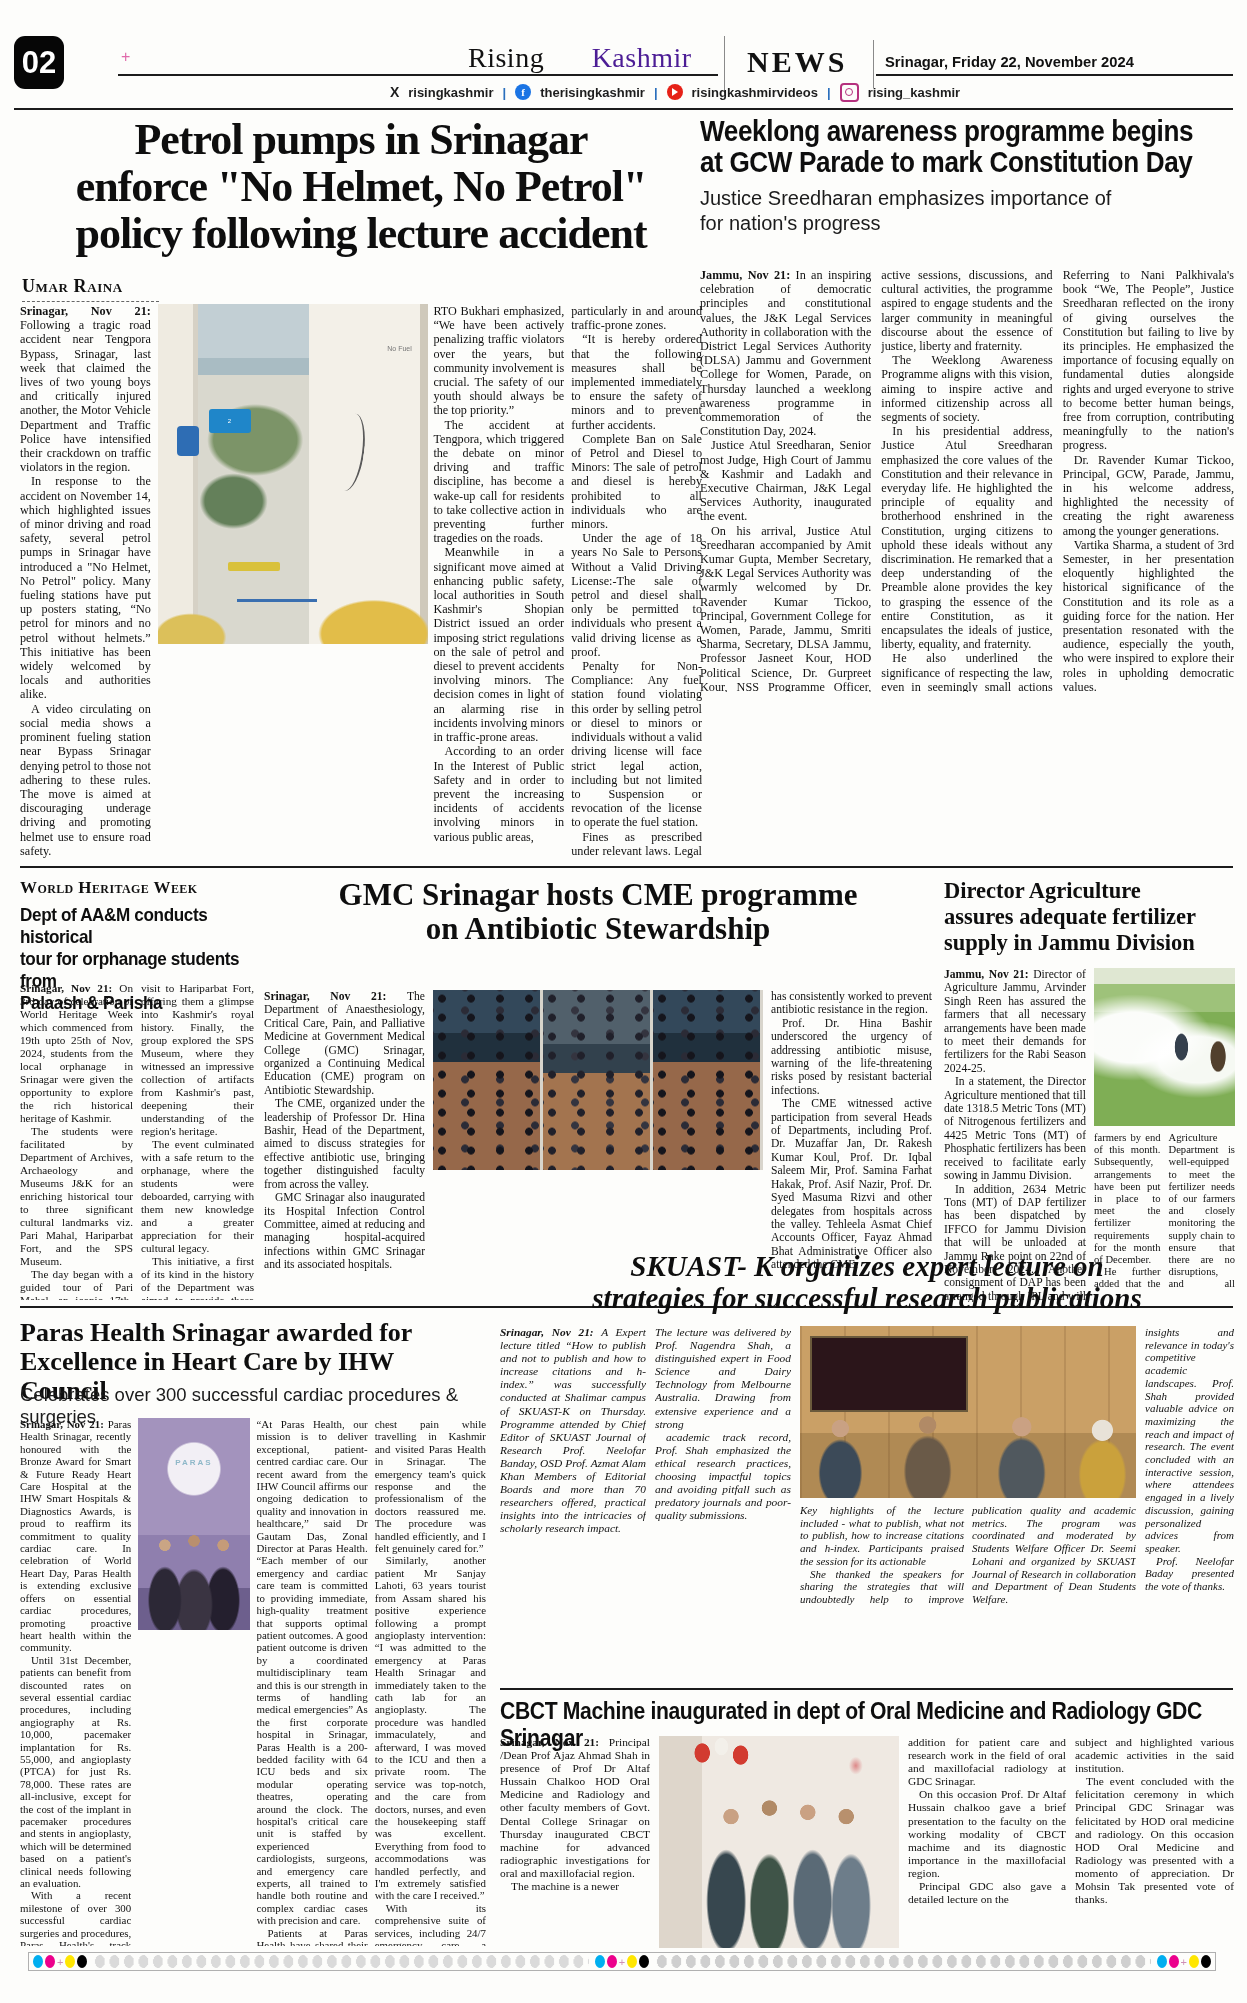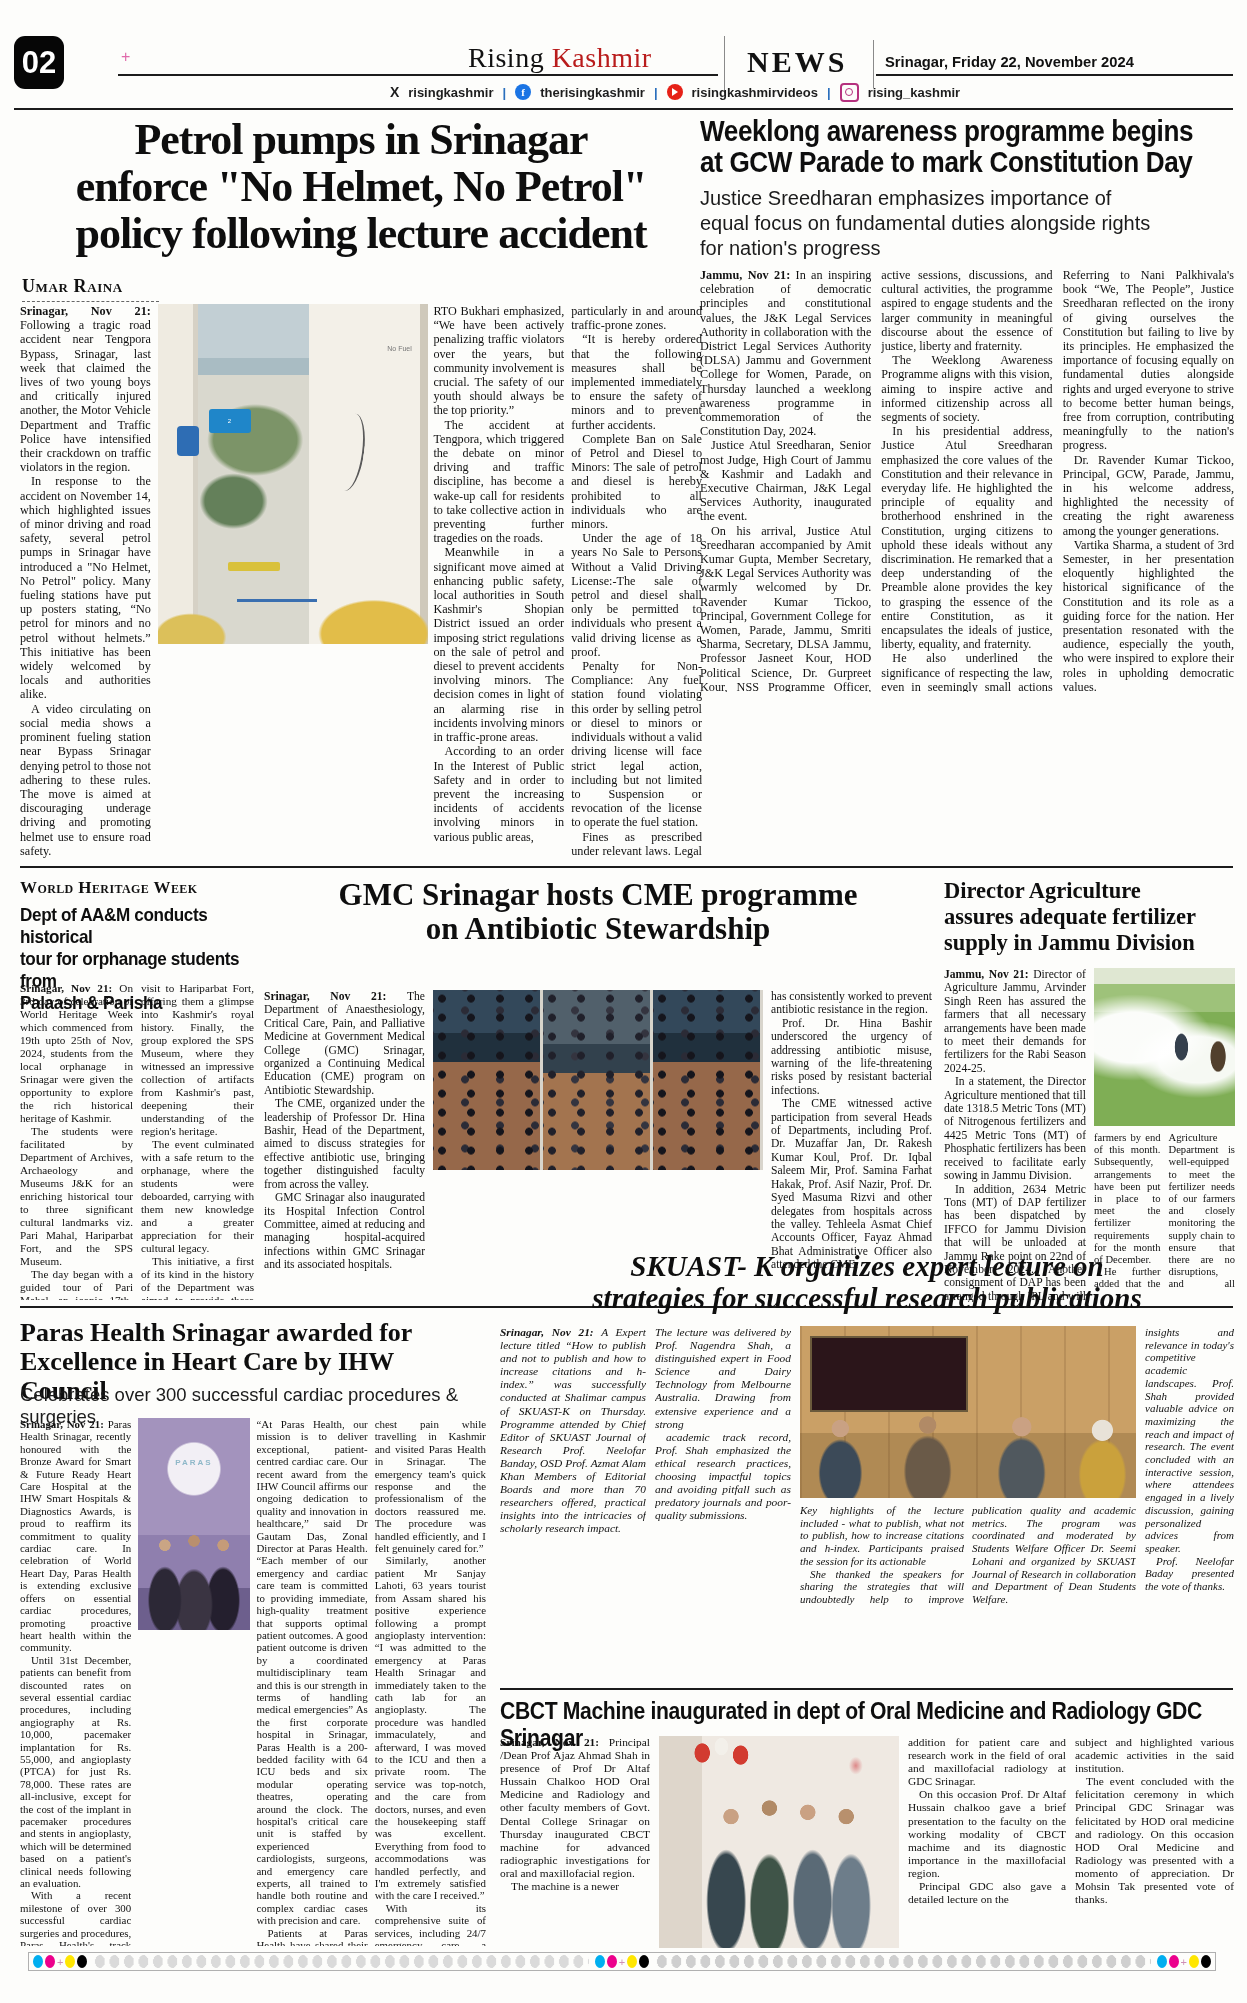--- a/index.html
+++ b/index.html
@@ -143,21 +143,21 @@
             background-size:14.5px 13px;background-repeat:repeat-x;}
 </style>
 </head>
 <body>
 
 <div id="page">
 
   <div id="pgnum">02</div>
   <div id="regcross">+</div>
   <div id="masthead">
-    <span>Rising </span><span class="red" style="color: #b91c1c;">Kashmir</span>
+    <span>Rising </span><span class="red" style="color: #4c1d95; margin-left: 40px;">Kashmir</span>
   </div>
   <div class="vline" style="left:724px;top:36px;height:58px;"></div>
   <div id="newsword">NEWS</div>
   <div class="vline" style="left:873px;top:40px;height:48px;"></div>
   <div id="hdate">Srinagar, Friday 22, November 2024</div>
   <div class="rule" style="left:118px;top:74px;width:600px;"></div>
   <div class="rule" style="left:876px;top:74px;width:357px;"></div>
 
   <div id="social">
     <span class="icx">X</span>
@@ -222,21 +222,20 @@
     </div>
   </section>
 
   <section class="art" style="left:700px;top:116px;width:534px;height:700px;">
     <div class="hl hl-cond squeeze" style="font-size:29px;line-height:31px;">
       <div>Weeklong awareness programme begins</div>
       <div>at GCW Parade to mark Constitution Day</div>
     </div>
     <div class="subhead" style="position:absolute;top:70px;font-size:20px;line-height:25px;">
       <div>Justice Sreedharan emphasizes importance of</div>
-      <div>equal focus on fundamental duties alongside rights</div>
       <div>for nation's progress</div>
     </div>
     <div class="cols" style="left:0;top:152px;width:534px;height:424px;gap:10px;font-size:12.2px;line-height:14.2px;">
       <div class="col" style="flex:1;">
           <p><b>Jammu, Nov 21:</b> In an inspiring celebration of democratic principles and constitutional values, the J&amp;K Legal Services Authority in collaboration with the District Legal Services Authority (DLSA) Jammu and Government College for Women, Parade, on Thursday launched a weeklong awareness programme in commemoration of the Constitution Day, 2024.</p>
           <p>Justice Atul Sreedharan, Senior most Judge, High Court of Jammu &amp; Kashmir and Ladakh and Executive Chairman, J&amp;K Legal Services Authority, inaugurated the event.</p>
           <p>On his arrival, Justice Atul Sreedharan accompanied by Amit Kumar Gupta, Member Secretary, J&amp;K Legal Services Authority was warmly welcomed by Dr. Ravender Kumar Tickoo, Principal, Government College for Women, Parade, Jammu, Smriti Sharma, Secretary, DLSA Jammu, Professor Jasneet Kour, HOD Political Science, Dr. Gurpreet Kour, NSS Programme Officer, Dr. Sunita Raina HOD Commerce, other staff members and students of the school.</p>
         </div>
       <div class="col" style="flex:1;">
           <p>active sessions, discussions, and cultural activities, the programme aspired to engage students and the larger community in meaningful discourse about the essence of justice, liberty and fraternity.</p>

